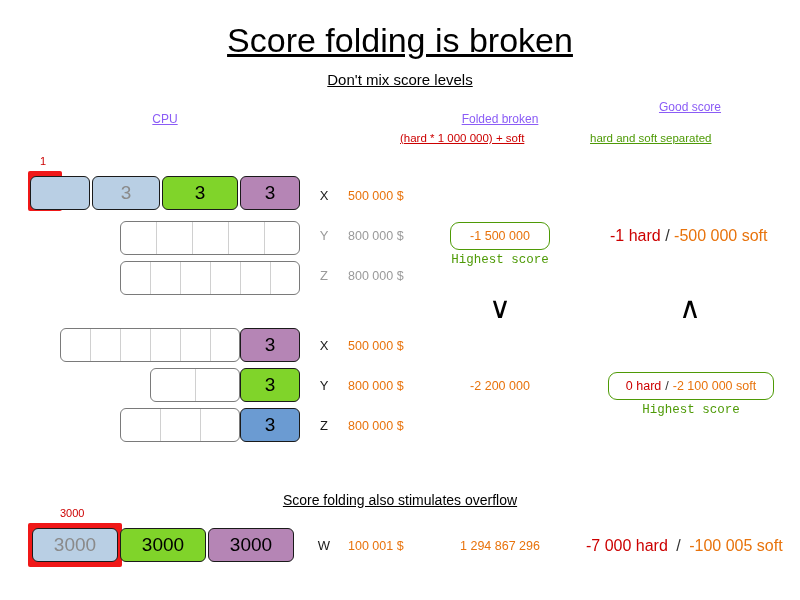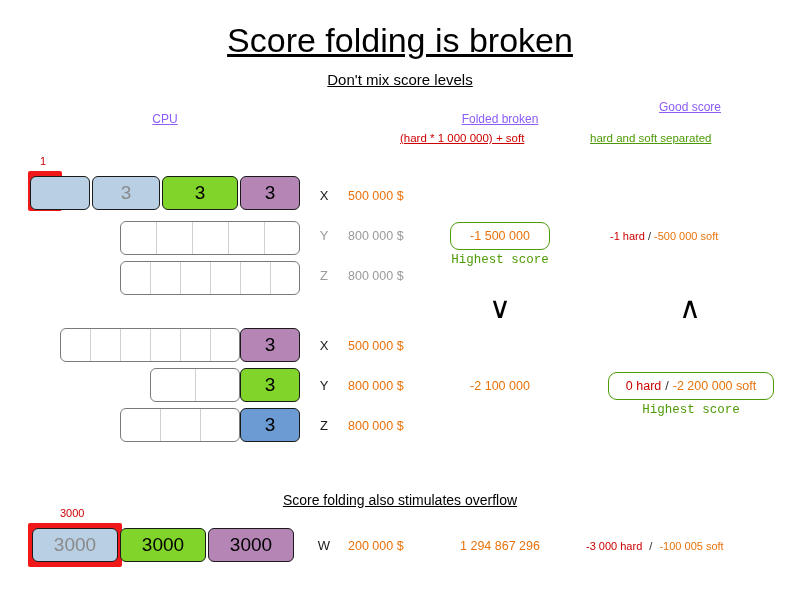--- a/index.html
+++ b/index.html
@@ -123,21 +123,21 @@
   .folded-val {
     position: absolute;
     font-size: 12.5px;
     line-height: 16px;
     color: #e8730c;
     text-align: center;
     white-space: nowrap;
   }
   .good-val {
     position: absolute;
-    font-size: 11px;
+    font-size: 16px;
     line-height: 16px;
     white-space: nowrap;
   }
   .hard { color: #cc0000; }
   .soft { color: #e8730c; }
   .slash { color: #333333; }
 
   .hl-box {
     position: absolute;
     border: 1.6px solid #4e9a06;
@@ -258,39 +258,39 @@
 
 <div class="bar" style="left:120px; top:408px; width:180px;">
   <div class="seg empty" style="left:0; width:120px;"></div>
   <div class="tick" style="left:40px;"></div>
   <div class="tick" style="left:80px;"></div>
   <div class="seg blue" style="left:120px; width:60px;">3</div>
 </div>
 <div class="cpu-letter dark" style="left:316px; top:418px;">Z</div>
 <div class="cost orange" style="left:348px; top:418px;">800 000 $</div>
 
-<div class="folded-val" style="left:450px; top:378px; width:100px;">-2 100 000</div>
+<div class="folded-val" style="left:450px; top:378px; width:100px;">-2 200 000</div>
 
 <div class="hl-box" style="left:608px; top:372px; width:166px; height:28px;">
   <span class="hard">0 hard</span>
   <span class="slash" style="margin:0 4px;">/</span>
-  <span class="soft">-2 200 000 soft</span>
+  <span class="soft">-2 100 000 soft</span>
 </div>
 <div class="hl-caption" style="left:608px; top:402px; width:166px;">Highest score</div>
 
 <div class="abs" id="overflow-title">Score folding also stimulates overflow</div>
 
 <div class="overflow-box" style="left:28px; top:523px; width:94px; height:44px;"></div>
 <div class="overflow-label" style="left:60px; top:507px;">3000</div>
 
 <div class="bar" style="left:32px; top:528px; width:270px; height:34px;">
   <div class="seg lightblue" style="left:0px;  width:86px;">3000</div>
   <div class="seg green" style="left:88px; width:86px;">3000</div>
   <div class="seg purple" style="left:176px;width:86px;">3000</div>
 </div>
 <div class="cpu-letter dark" style="left:316px; top:538px;">W</div>
-<div class="cost orange" style="left:348px; top:538px;">200 000 $</div>
+<div class="cost orange" style="left:348px; top:538px;">100 001 $</div>
 <div class="folded-val" style="left:450px; top:538px; width:100px;">1 294 867 296</div>
 <div class="good-val" style="left:586px; top:538px;">
-  <span class="hard">-3 000 hard</span>
+  <span class="hard">-7 000 hard</span>
   <span class="slash" style="margin:0 4px;">/</span>
   <span class="soft">-100 005 soft</span>
 </div>
 
 </body></html>

